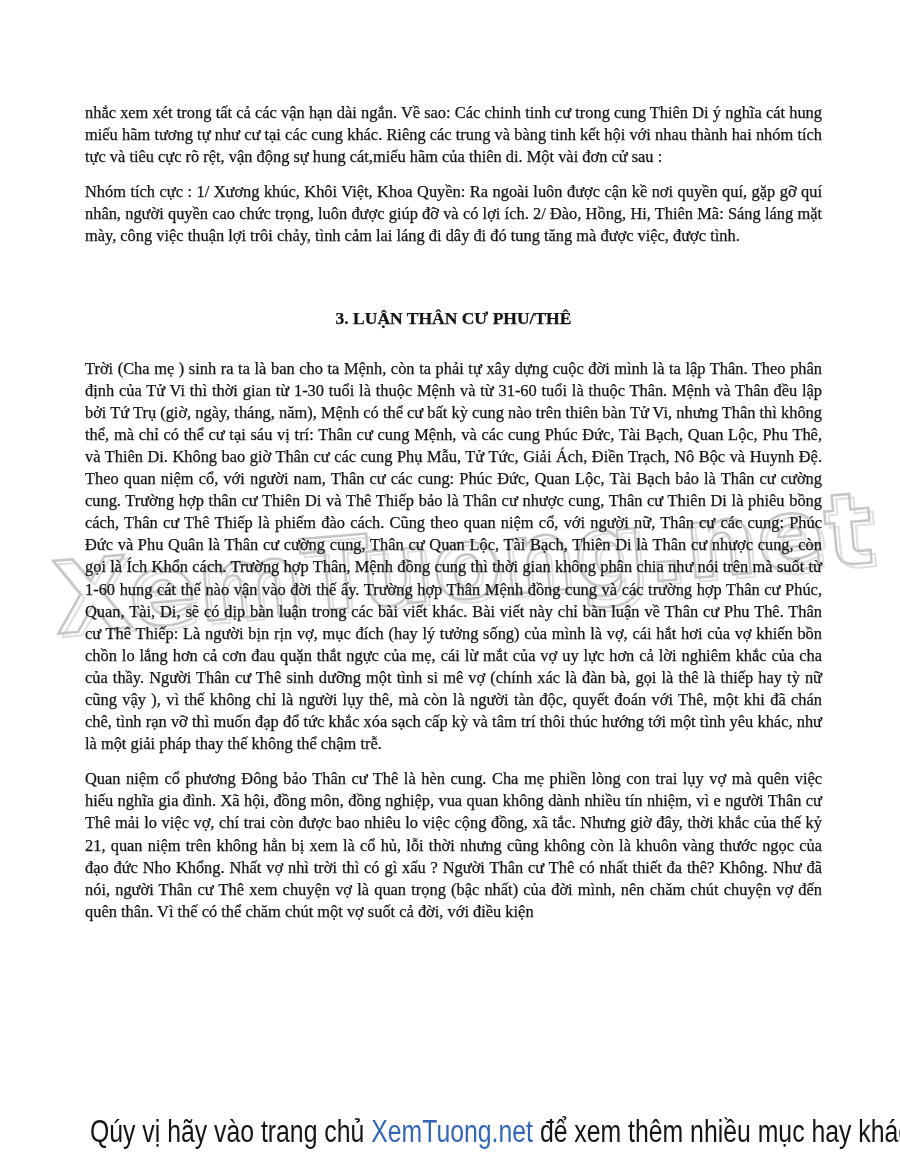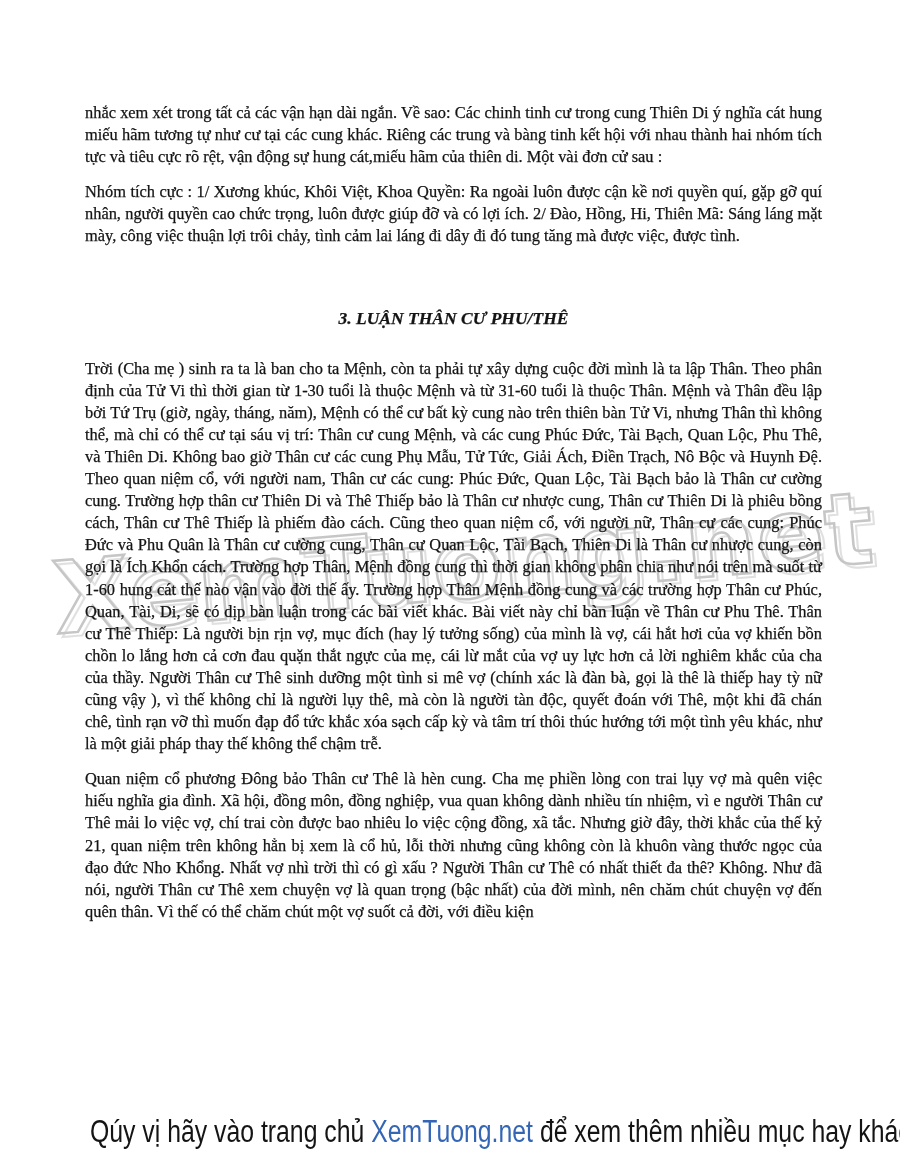--- a/index.html
+++ b/index.html
@@ -28,21 +28,20 @@
     line-height: 22.1px;
     text-align: justify;
     -webkit-text-stroke: 0.25px #141414;
   }
   .content p {
     margin: 0 0 13px 0;
   }
   .content .heading {
     font-size: 17.5px;
     font-weight: bold;
-    font-style: italic;
     text-align: center;
     margin: 58px 0 28px 0;
     line-height: 24px;
   }
 
   
   .watermark {
     position: absolute;
     left: 52px;
     top: 515px;

